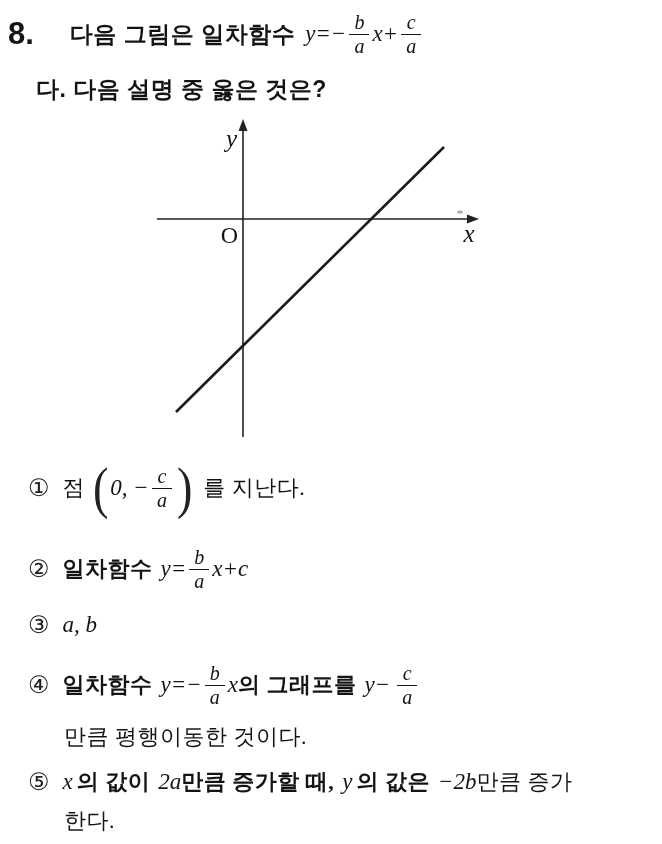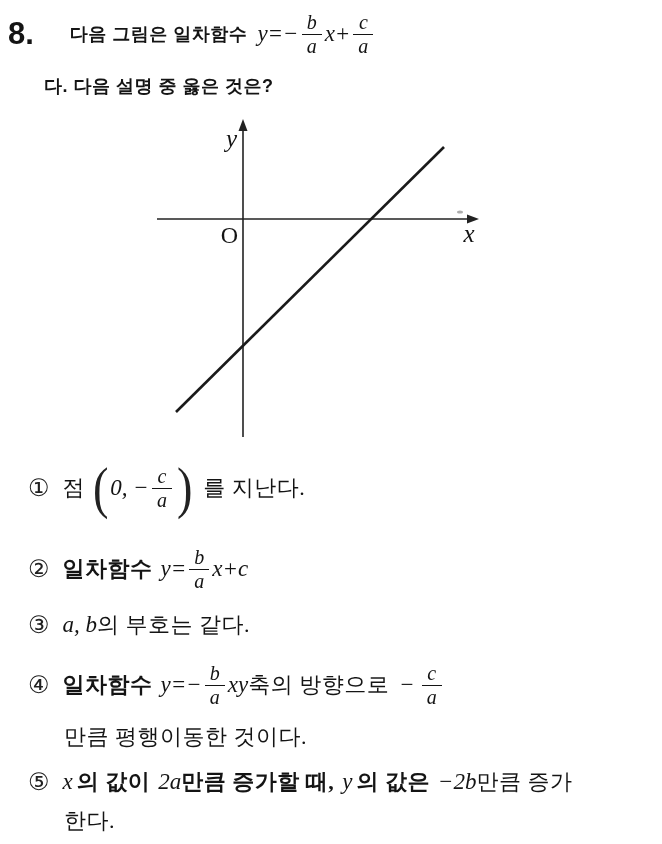--- a/index.html
+++ b/index.html
@@ -2,40 +2,40 @@
 <html><head>
 <meta charset="utf-8">
 <style>
   * { margin:0; padding:0; box-sizing:border-box; }
   html,body { background:#ffffff; }
   .page {
     position:relative; width:662px; height:844px; background:#fff;
     color:#141414; font-family:"Liberation Serif", serif; overflow:hidden;
   }
   .row { display:flex; align-items:center; }
-  .kb { font-family:"Liberation Sans", sans-serif; font-weight:700; font-size:18px; letter-spacing:.5px; }
+  .kb { font-family:"Liberation Sans", sans-serif; font-weight:700; font-size:23px; letter-spacing:.5px; }
   .ko { font-size:22px; letter-spacing:.5px; }
   .math { font-style:italic; font-family:"Liberation Serif", serif; font-size:23px; }
   .frac {
     display:inline-flex; flex-direction:column; align-items:center;
     font-style:italic; font-family:"Liberation Serif", serif;
     font-size:20px; line-height:1.05; margin:0 3px; vertical-align:middle;
   }
   .frac .num { padding:0 5px 1px; }
   .frac .den { border-top:1.5px solid #141414; padding:1px 5px 0; }
   .marker { font-family:"DejaVu Sans", sans-serif; font-size:24px; color:#222; margin-right:13px; flex:0 0 auto; }
   .bigparen {
     font-family:"Liberation Serif", serif; font-weight:400; font-size:58px;
     line-height:.9; transform:scaleX(.8); color:#222;
   }
   .mr4{margin-right:4px;} .mr6{margin-right:6px;} .mr8{margin-right:8px;font-weight:bold;} .mr10{margin-right:10px;}
   .ml4{margin-left:9px;}
   .header-line1 { position:absolute; left:8px; top:4px; height:60px; }
   .qnum { font-family:"Liberation Sans", sans-serif; font-weight:700; font-size:31px; margin-right:36px; }
-  .header-line2 { position:absolute; left:44px; top:74px;text-align:center; }
+  .header-line2 { position:absolute; left:36px; top:74px;text-align:center; }
   .graph-wrap { position:absolute; left:108px; top:113px; }
   .opt { position:absolute; }
   .opt-line2 { position:absolute; }
   svg text { fill:#141414; }
 </style>
 </head>
 <body>
 
 <div class="page">
 
@@ -97,34 +97,33 @@
     <span class="frac">
       <span class="num">b</span>
       <span class="den">a</span>
     </span>
     <span class="math">x+c</span>
   </div>
 
   <div class="opt row" style="left:28px; top:608px; height:34px;">
     <span class="marker">③</span>
     <span class="math">a, b</span>
-    <span class="ko">의 부호는 같다.</span>
   </div>
 
   <div class="opt row" style="left:28px; top:654px; height:62px;">
     <span class="marker">④</span>
     <span class="ko mr8">일차함수</span>
     <span class="math">y=−</span>
     <span class="frac">
       <span class="num">b</span>
       <span class="den">a</span>
     </span>
     <span class="math">x</span>
+    <span class="ko mr8">의 그래프를</span>
     <span class="math">y</span>
-    <span class="ko mr10">축의 방향으로</span>
     <span class="math mr4">−</span>
     <span class="frac">
       <span class="num">c</span>
       <span class="den">a</span>
     </span>
   </div>
 
   <div class="opt-line2 ko" style="left:64px; top:722px;">만큼 평행이동한 것이다.</div>
 
   <div class="opt row" style="left:28px; top:764px; height:36px;">

